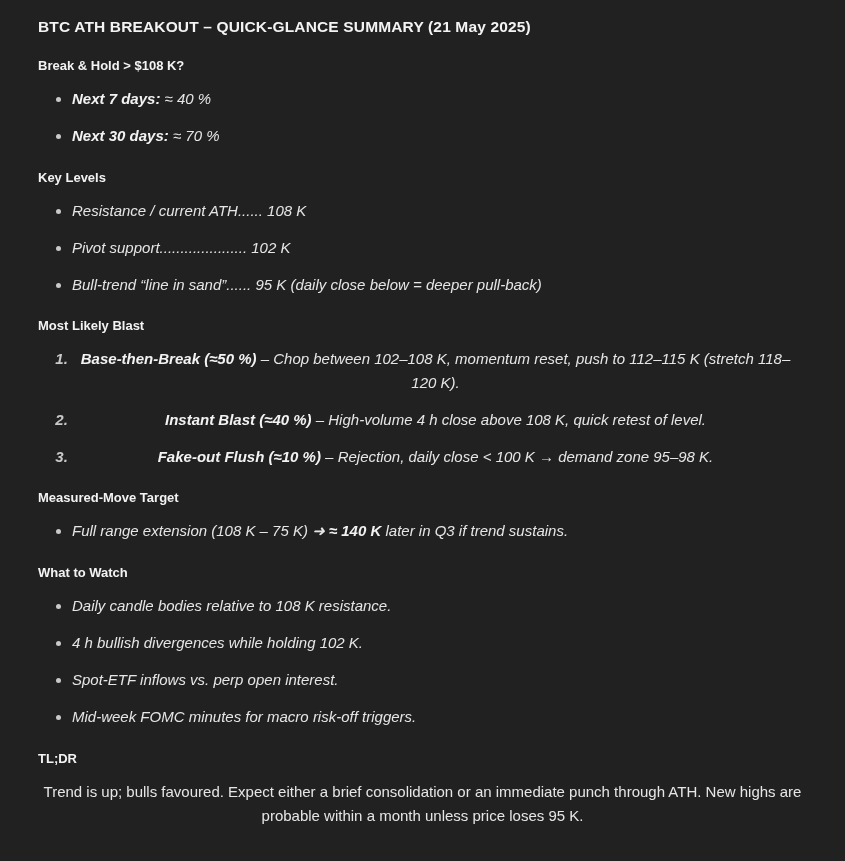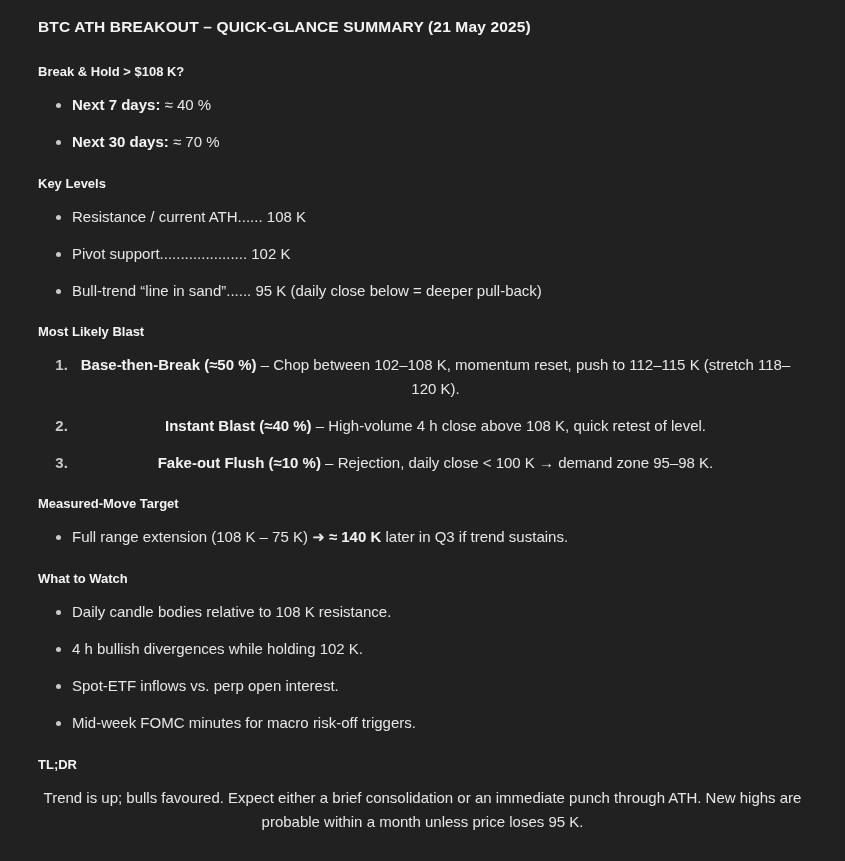--- a/index.html
+++ b/index.html
@@ -16,34 +16,35 @@
   }
   .doc {
     width: 845px;
     box-sizing: border-box;
     padding: 10px 38px 18px 38px;
   }
   .title {
     font-size: 15.5px;
     font-weight: bold;
     letter-spacing: 0.15px;
-    margin: 8px 0 28px 0;
+    margin: 8px 0 22px 0;
     color: #f3f3f3;
   }
   .section-head {
     font-size: 13px;
     font-weight: bold;
     margin: 0 0 14px 0;
     color: #f3f3f3;
   }
   .block { margin-bottom: 22px; }
   ul.bullets, ol.numbers {
     margin: 0 8px 0 0;
     padding-left: 34px;
     list-style-position: outside;
+    font-style: italic;
   }
   ul.bullets { list-style-type: disc; }
   ol.numbers { list-style-type: decimal; text-align: center; }
   ul.bullets li, ol.numbers li {
     font-size: 15px;
     line-height: 1.55;
     margin-bottom: 14px;
     color: #e6e6e6;
   }
   ul.bullets li::marker, ol.numbers li::marker {

